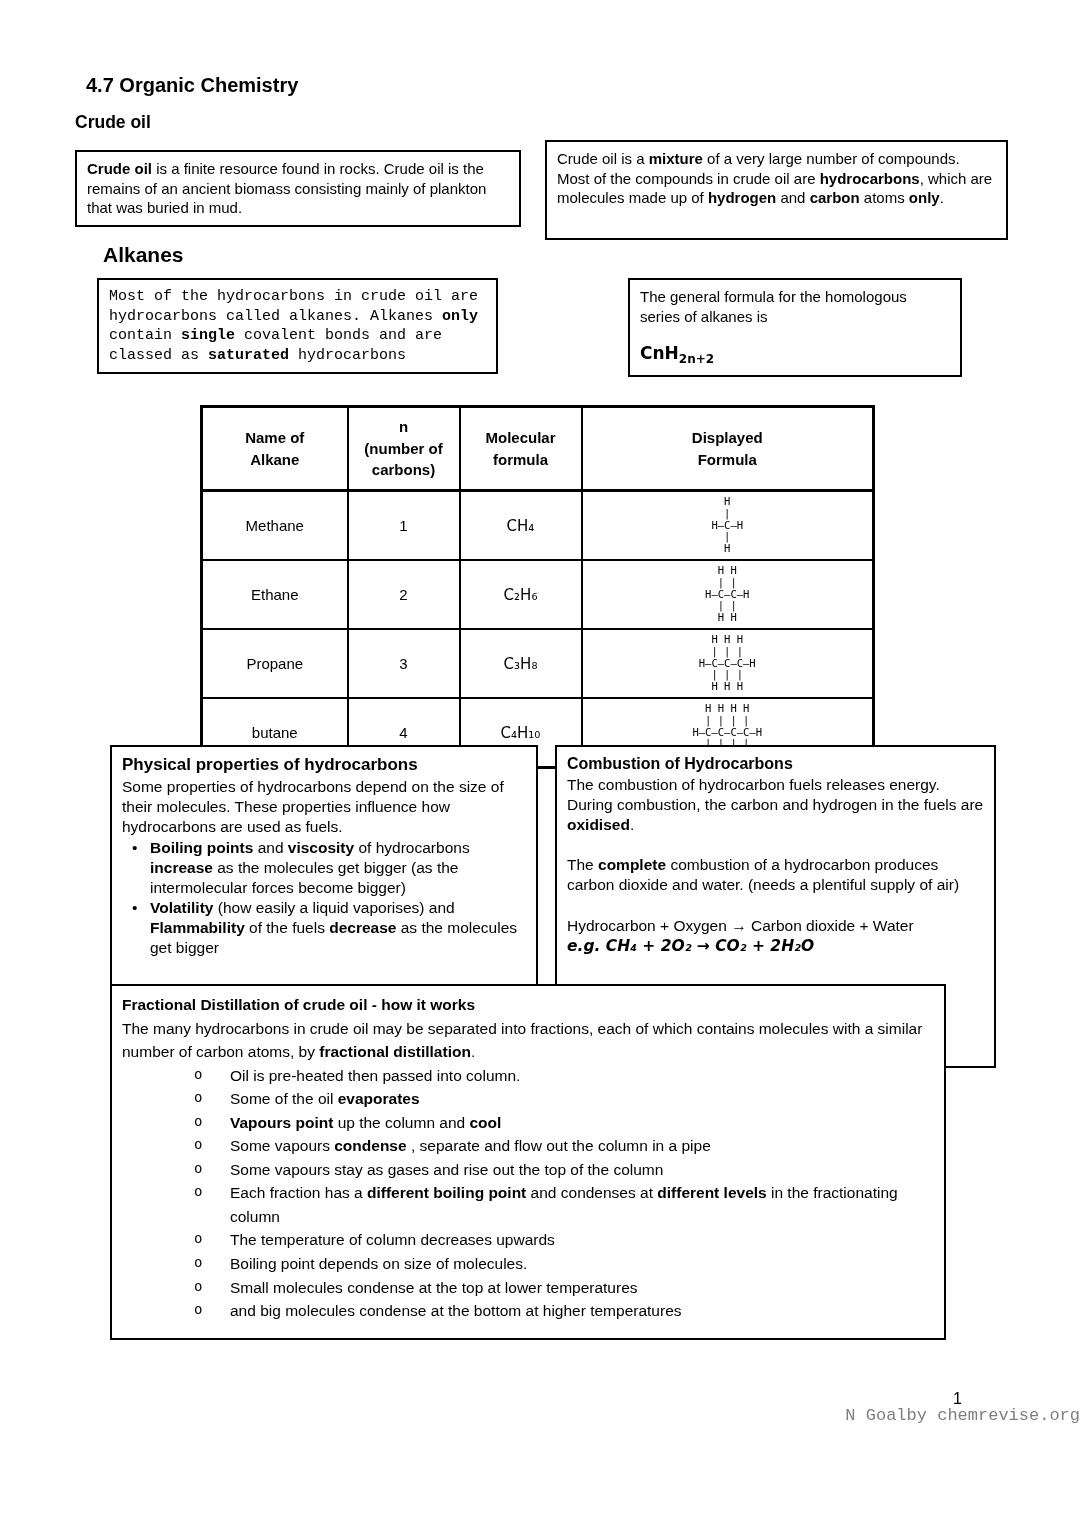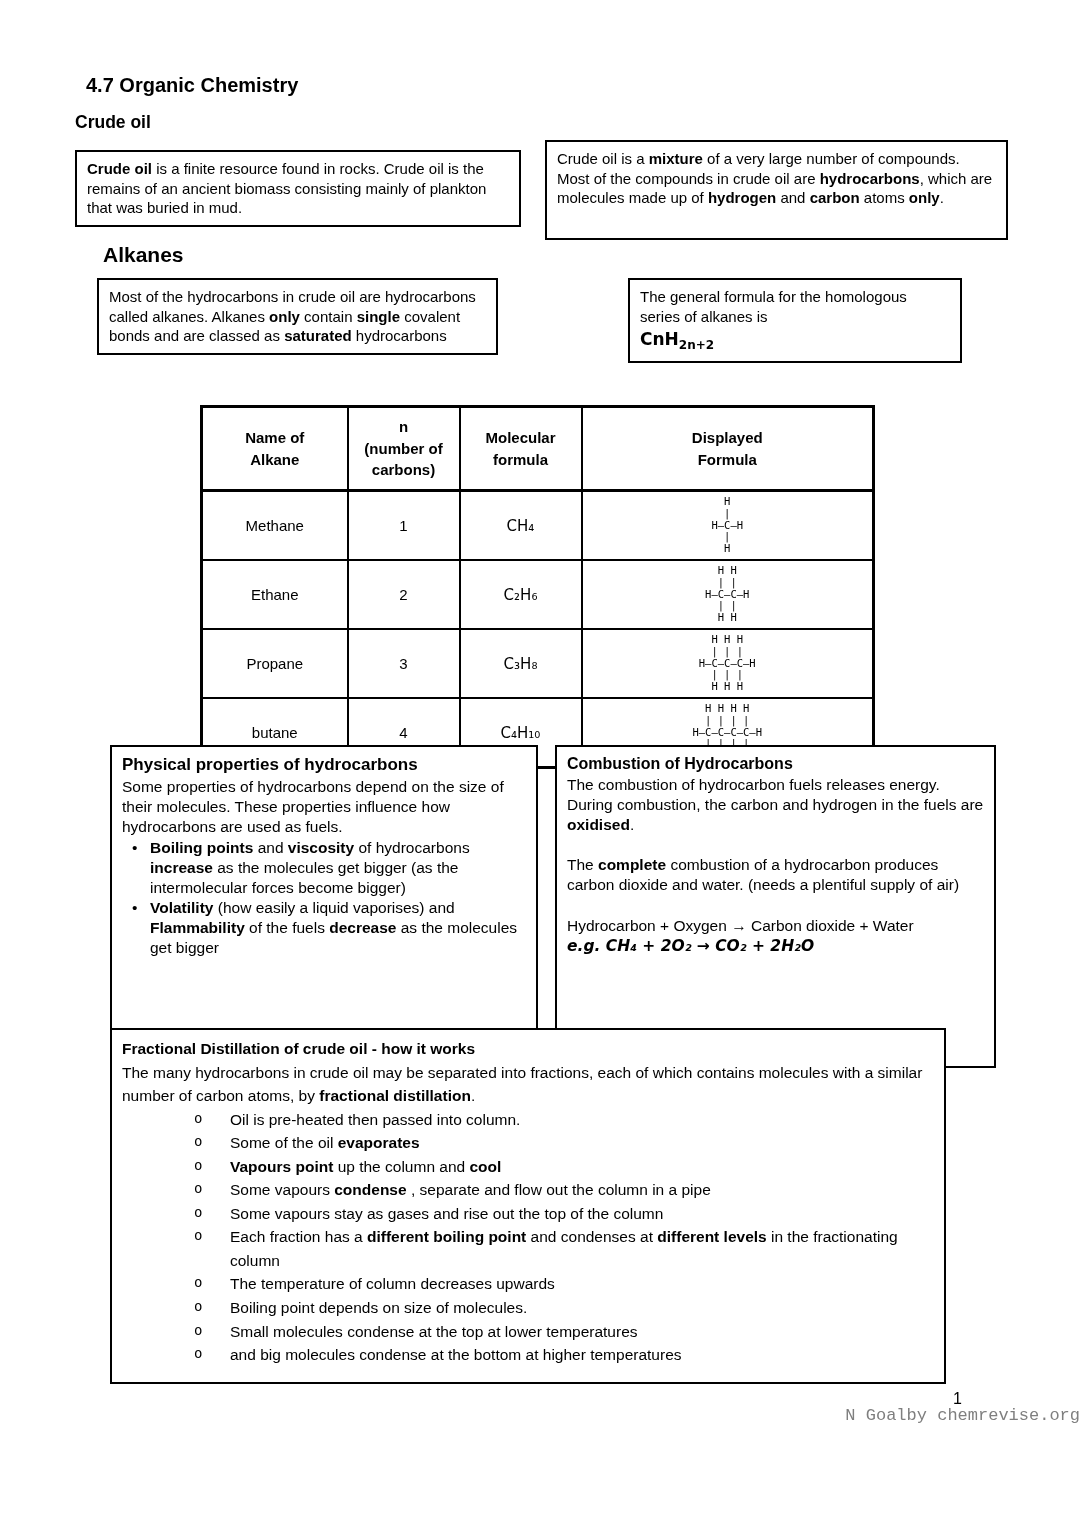--- a/index.html
+++ b/index.html
@@ -8,23 +8,23 @@
     position:relative; width:1080px; height:1527px; background:#ffffff;
     font-family:"Liberation Sans", sans-serif; color:#000; overflow:hidden;
   }
   .title { position:absolute; left:86px; top:74px; font-size:20px; font-weight:bold; }
   .sec-crude { position:absolute; left:75px; top:112px; font-size:17.5px; font-weight:bold; }
   .sec-alkanes { position:absolute; left:103px; top:243px; font-size:21px; font-weight:bold; }
 
   .box { position:absolute; border:2px solid #000; padding:7px 10px; font-size:15px; line-height:1.3; background:#fff; }
   #box-crude-def  { left:75px;  top:150px; width:446px; min-height:76px; }
   #box-crude-mix  { left:545px; top:140px; width:463px; min-height:100px; }
-  #box-alk-desc   { left:97px;  top:278px; width:401px; min-height:76px; }
+  #box-alk-desc   { left:97px;  top:278px; width:401px; min-height:76px;font-family:Liberation Mono, monospace; }
   #box-alk-formula{ left:628px; top:278px; width:334px; min-height:78px; }
-  .gen-formula { font-size:17px; margin-top:2px; font-family:"DejaVu Sans", sans-serif; }
+  .gen-formula { font-size:17px; margin-top:16px; font-family:"DejaVu Sans", sans-serif; }
   .gen-formula sub { font-size:12px; }
 
   table.alkanes {
     position:absolute; left:200px; top:374px; border-collapse:collapse;
     border:3px solid #000; background:#fff;margin-top:31px;
   }
   table.alkanes th, table.alkanes td { border:2px solid #000; text-align:center; vertical-align:middle; }
   table.alkanes thead th {
     border-bottom:3px solid #000; font-size:15px; font-weight:bold;
     white-space:pre-line; height:84px; padding:4px 8px; line-height:1.45;
@@ -42,21 +42,21 @@
   .phys-title { font-size:17px; font-weight:bold; margin-bottom:1px; }
   ul.phys { list-style:none; }
   ul.phys li { position:relative; padding-left:28px; }
   ul.phys li::before { content:"\2022"; position:absolute; left:10px; }
 
   #box-combustion { left:555px; top:745px; width:441px; height:323px; font-size:15.5px; }
   .comb-title { font-size:16px; font-weight:bold; }
   #box-combustion p.gap { margin-bottom:20px; }
   .eq-example { font-weight:bold; font-style:italic; font-family:"DejaVu Sans", sans-serif; }
 
-  #box-distill { left:110px; top:1028px; width:836px; height:356px; font-size:15.5px; line-height:1.52; }
+  #box-distill { left:110px; top:984px; width:836px; height:356px; font-size:15.5px; line-height:1.52; }
   .dist-title { font-weight:bold; font-size:15.5px; }
   ul.dist { list-style:none; }
   ul.dist li { position:relative; padding-left:108px; }
   ul.dist li::before { content:"o"; position:absolute; left:72px; font-family:"DejaVu Sans Mono", monospace; font-size:14px; }
 
   .footer { position:absolute; top:1406px; left:0; width:100%; text-align:right; color:#7f7f7f; font-size:17px;font-family:Liberation Mono, monospace; }
   .pagenum { position:absolute; left:953px; top:1390px; font-size:16px; }
 </style>
 </head>
 <body>

